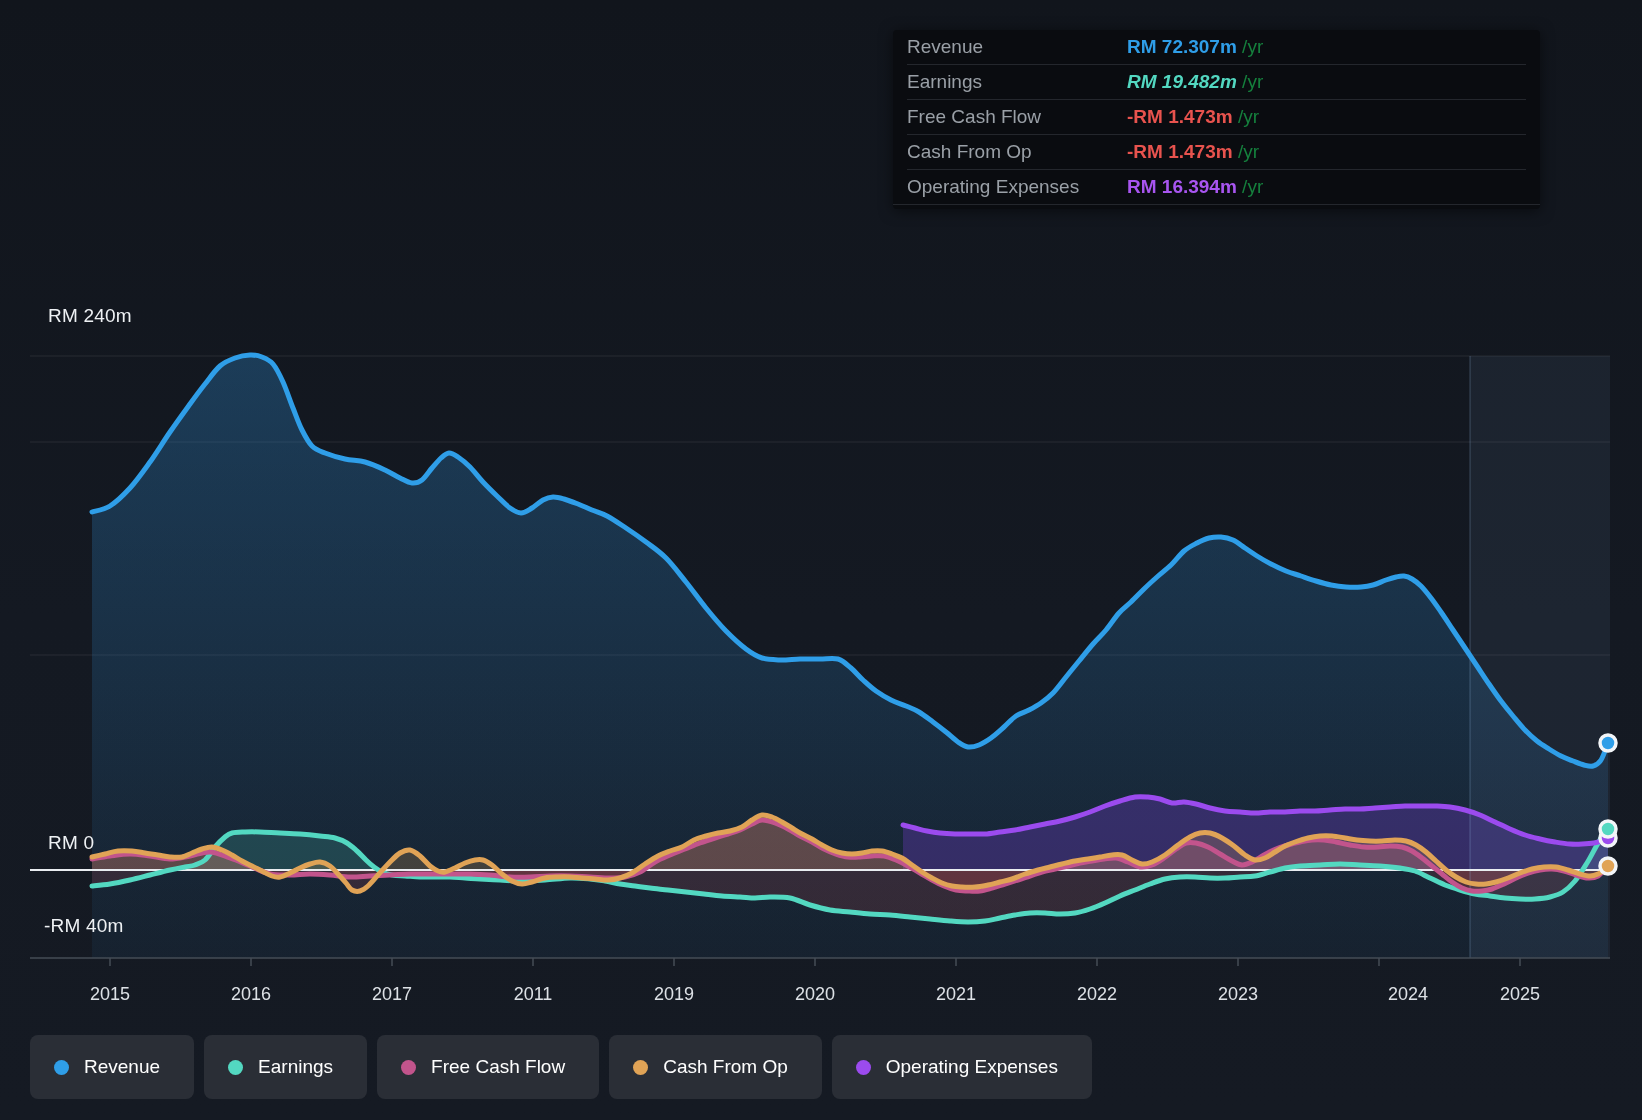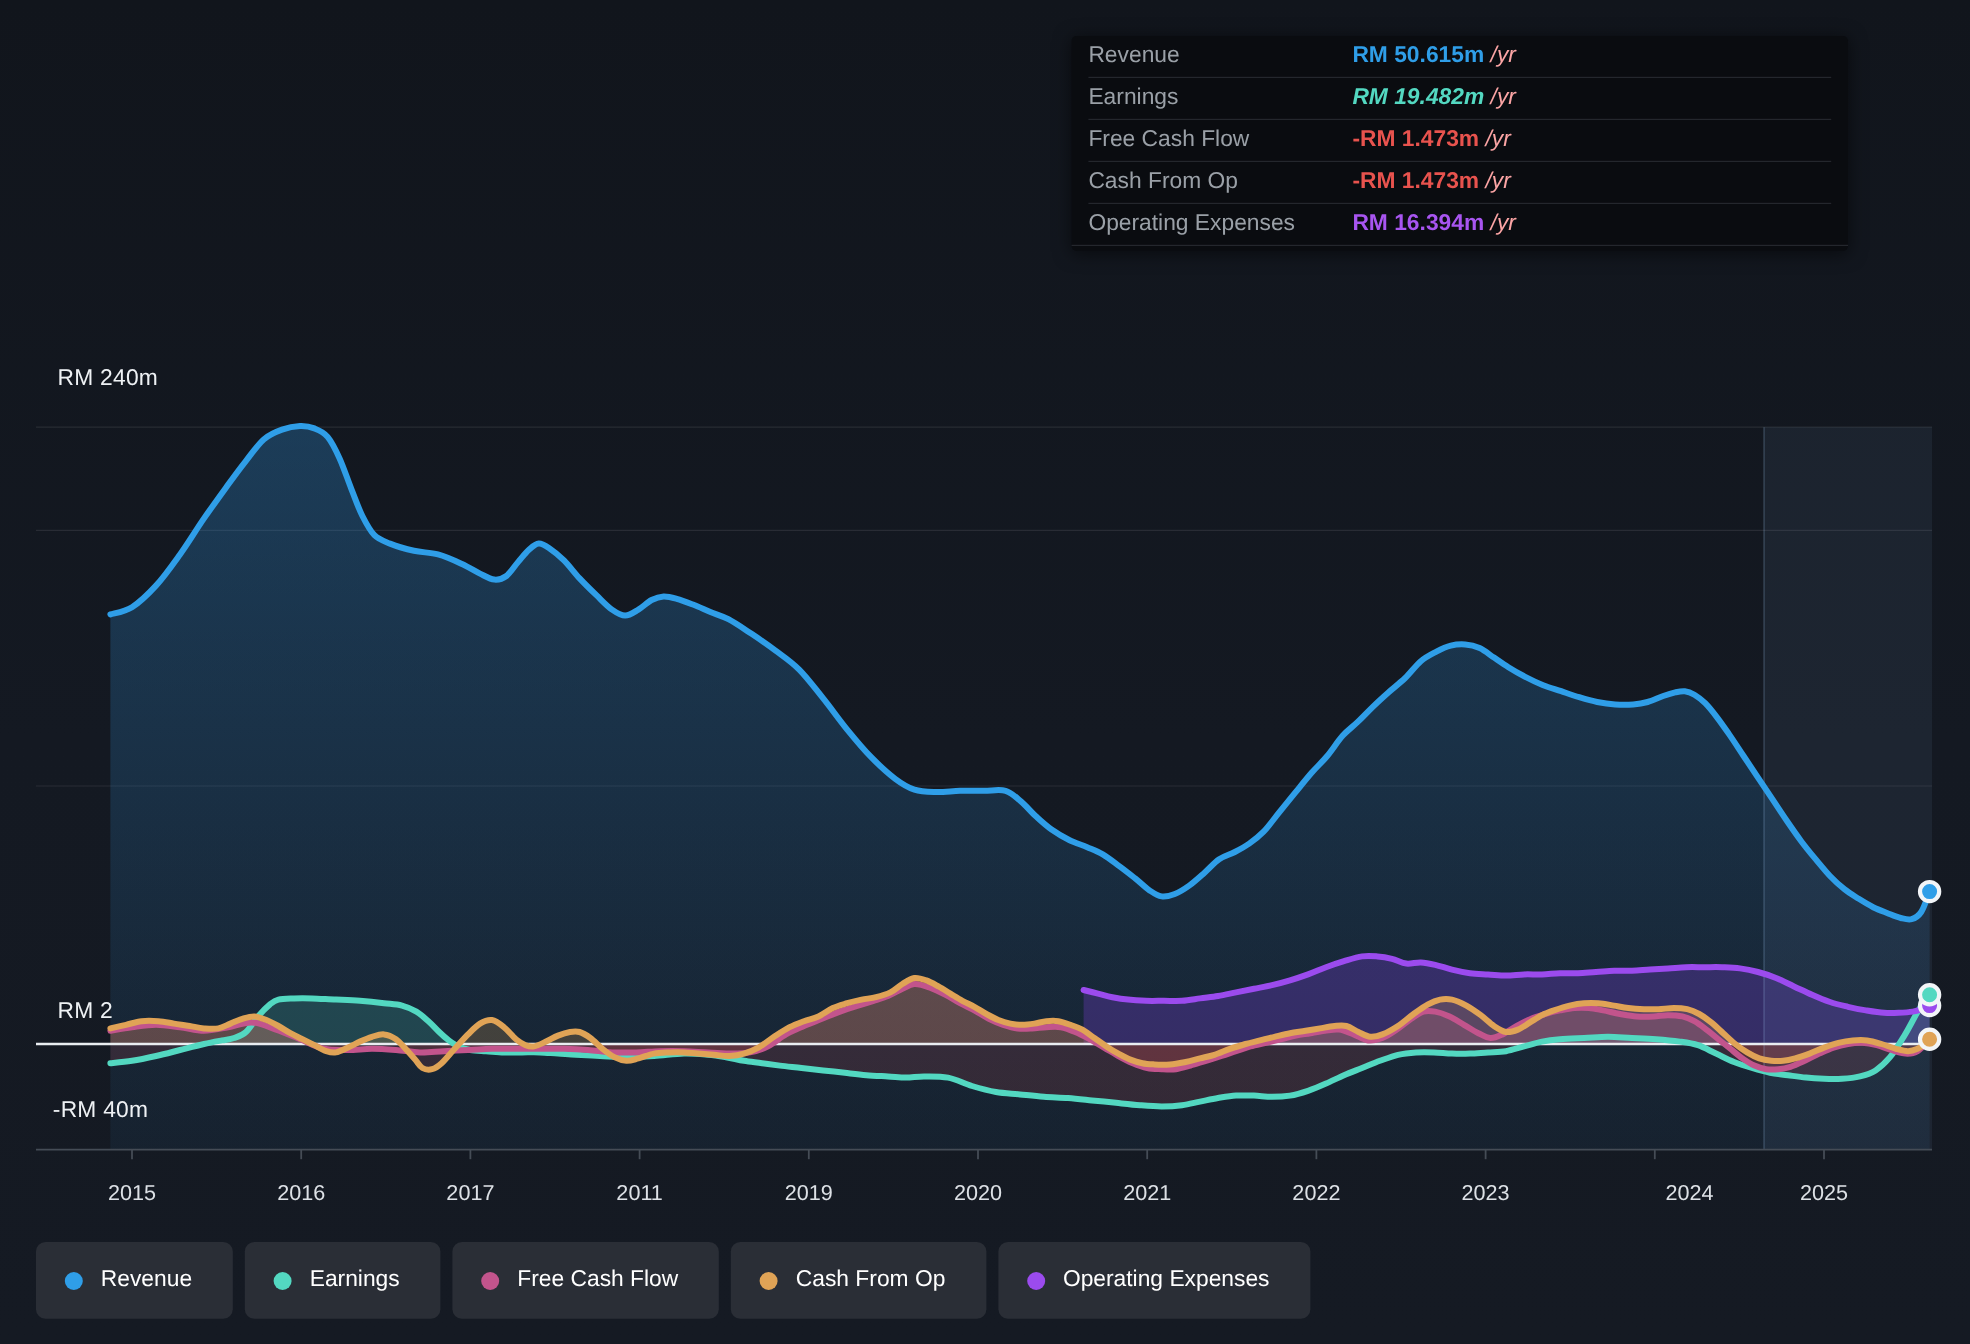--- a/index.html
+++ b/index.html
@@ -24,21 +24,21 @@
     padding:16px 14px 12px 14px;border-bottom:1px solid #24272d;
   }
   .t-row{
     position:relative;display:flex;align-items:center;height:34px;
     margin:0 14px;border-top:1px solid #24272d;font-size:19px;
   }
   .t-row.no-div{border-top:none;}
   .t-row:first-child{border-top:none;}
   .t-label{color:#9aa0a7;flex:0 0 220px;}
   .t-value b{font-weight:700;}
-  .t-suffix{color:#fca5a5;font-style:italic;}
+  .t-suffix{color:#15803d;}
   .t-rows{border-bottom:1px solid #24272d;margin:0 0;}
   
   .legend{position:absolute;left:30px;top:1035px;display:flex;gap:10px;}
   .pill{
     display:flex;align-items:center;height:64px;background:#2a2e36;border-radius:8px;
     padding:0 34px 0 24px;color:#ffffff;font-size:19px;cursor:pointer;
   }
   .pill .dot{width:15px;height:15px;border-radius:50%;margin-right:15px;flex:0 0 15px;}
 </style>
 </head>
@@ -91,41 +91,41 @@
         <line x1="1238" x2="1238" y1="958" y2="966" stroke="#454c56" stroke-width="1.5"></line>
         <line x1="1379" x2="1379" y1="958" y2="966" stroke="#454c56" stroke-width="1.5"></line>
         <line x1="1520" x2="1520" y1="958" y2="966" stroke="#454c56" stroke-width="1.5"></line>
         <circle cx="1608" cy="743" r="8" fill="#2f9ee8" stroke="#f2f5f8" stroke-width="3.5"></circle>
         <circle cx="1608" cy="838" r="8" fill="#9b4bee" stroke="#f2f5f8" stroke-width="3.5"></circle>
         <circle cx="1608" cy="829" r="8" fill="#53d8c1" stroke="#f2f5f8" stroke-width="3.5"></circle>
         <circle cx="1608" cy="866" r="8" fill="#e0a356" stroke="#f2f5f8" stroke-width="3.5"></circle>
       </svg>
     <div>
         <div class="axis-label" style="left: 48px; top: 305px;">RM 240m</div>
-        <div class="axis-label" style="left: 48px; top: 832px;">RM 2</div>
+        <div class="axis-label" style="left: 48px; top: 832px;">RM 0</div>
         <div class="axis-label" style="left: 44px; top: 915px;">-RM 40m</div>
         <div class="year-label" style="left: 70px; top: 984px;">2015</div>
         <div class="year-label" style="left: 211px; top: 984px;">2016</div>
         <div class="year-label" style="left: 352px; top: 984px;">2017</div>
         <div class="year-label" style="left: 493px; top: 984px;">2011</div>
         <div class="year-label" style="left: 634px; top: 984px;">2019</div>
         <div class="year-label" style="left: 775px; top: 984px;">2020</div>
         <div class="year-label" style="left: 916px; top: 984px;">2021</div>
         <div class="year-label" style="left: 1057px; top: 984px;">2022</div>
         <div class="year-label" style="left: 1198px; top: 984px;">2023</div>
         <div class="year-label" style="left: 1368px; top: 984px;">2024</div>
         <div class="year-label" style="left: 1480px; top: 984px;">2025</div>
       </div>
   </div>
 
   <div class="tooltip">
     <div class="t-rows">
         <div class="t-row">
           <span class="t-label">Revenue</span>
-          <span class="t-value"><b style="color: rgb(47, 158, 232);">RM 50.615m</b><span class="t-suffix"> /yr</span></span>
+          <span class="t-value"><b style="color: rgb(47, 158, 232);">RM 72.307m</b><span class="t-suffix"> /yr</span></span>
         </div>
         <div class="t-row">
           <span class="t-label">Earnings</span>
           <span class="t-value"><b style="color: rgb(83, 216, 193); font-style: italic;">RM 19.482m</b><span class="t-suffix"> /yr</span></span>
         </div>
         <div class="t-row">
           <span class="t-label">Free Cash Flow</span>
           <span class="t-value"><b style="color: rgb(232, 83, 78);">-RM 1.473m</b><span class="t-suffix"> /yr</span></span>
         </div>
         <div class="t-row">

